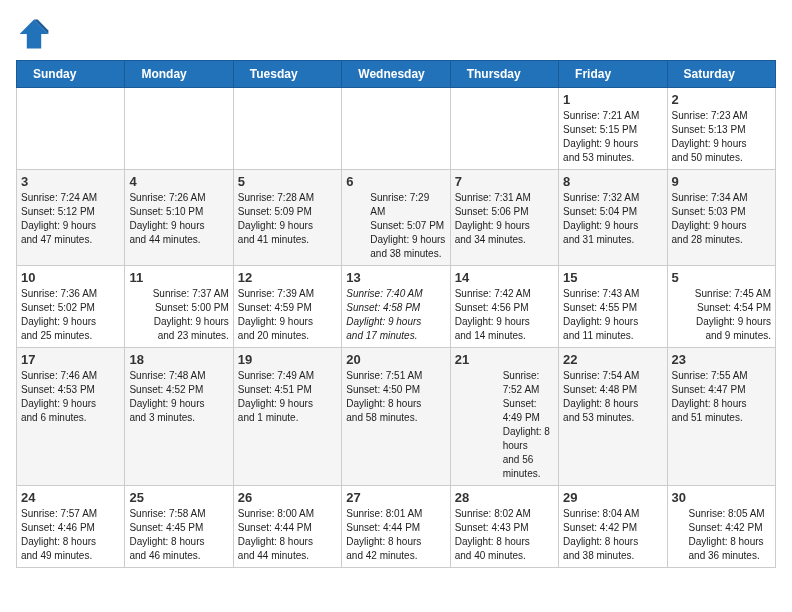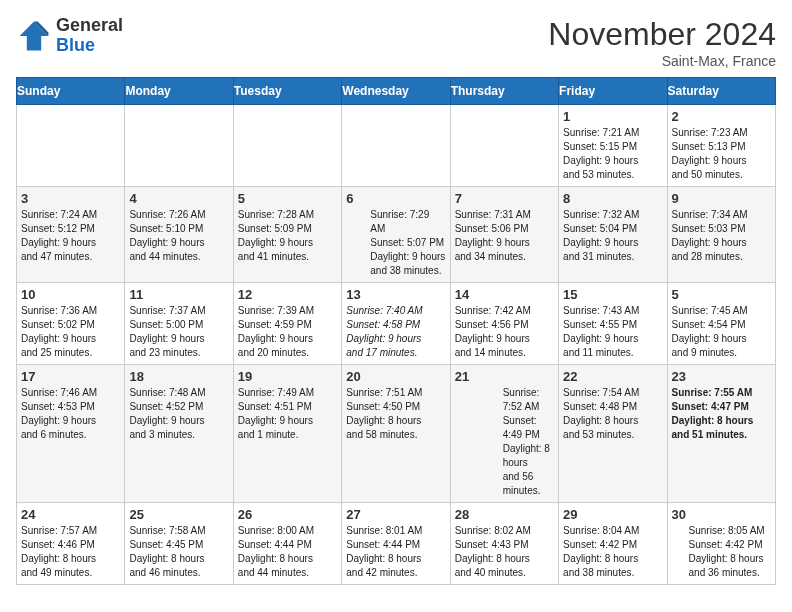--- a/index.html
+++ b/index.html
@@ -47,21 +47,21 @@
     .calendar {
       width: 100%;
       border-collapse: collapse;
       border: 1px solid #ccc;
     }
     .calendar th {
       background-color: #2272b9;
       color: #fff;
       font-size: 12px;
       font-weight: bold;
-      padding: 6px 0;
+      padding: 6px 16px;
       border: 1px solid #1a5a99;
       text-align: left;
     }
     .calendar td {
       vertical-align: top;
       border: 1px solid #ccc;
       padding: 4px;
       width: calc(100% / 7);
       min-height: 80px;
       font-size: 10.5px;
@@ -88,28 +88,20 @@
   </style>
 </head>
 <body>
 
 <div class="header">
   <div class="logo">
     <svg class="logo-icon" viewBox="0 0 40 40" xmlns="http://www.w3.org/2000/svg">
       <polygon points="20,4 36,20 28,20 28,36 12,36 12,20 4,20" fill="#2272b9"></polygon>
       <polygon points="24,4 36,16 36,20 20,4" fill="#1a5a99"></polygon>
     </svg>
-    <div class="logo-text">
-      <div class="general">General</div>
-      <div class="blue">Blue</div>
-    </div>
-  </div>
-  <div class="title-block">
-    <div class="month-title">November 2024</div>
-    <div class="location">Saint-Max, France</div>
   </div>
 </div>
 
 <table class="calendar">
   <thead>
     <tr>
     <th>Sunday</th>
         <th>Monday</th>
         <th>Tuesday</th>
         <th>Wednesday</th>
@@ -194,21 +186,21 @@
       <tr>
         <td>
           <span class="day-number">10</span>
           <div class="day-info" style="white-space: pre-line;">Sunrise: 7:36 AM
 Sunset: 5:02 PM
 Daylight: 9 hours
 and 25 minutes.</div>
         </td>
         <td>
           <span class="day-number">11</span>
-          <div class="day-info" style="white-space: pre-line;">Sunrise: 7:37 AM
+          <div class="day-info" style="white-space: pre-line; text-align: right;">Sunrise: 7:37 AM
 Sunset: 5:00 PM
 Daylight: 9 hours
 and 23 minutes.</div>
         </td>
         <td>
           <span class="day-number">12</span>
           <div class="day-info" style="white-space: pre-line;">Sunrise: 7:39 AM
 Sunset: 4:59 PM
 Daylight: 9 hours
 and 20 minutes.</div>
@@ -229,21 +221,21 @@
         </td>
         <td>
           <span class="day-number">15</span>
           <div class="day-info" style="white-space: pre-line;">Sunrise: 7:43 AM
 Sunset: 4:55 PM
 Daylight: 9 hours
 and 11 minutes.</div>
         </td>
         <td>
           <span class="day-number">5</span>
-          <div class="day-info" style="white-space: pre-line;">Sunrise: 7:45 AM
+          <div class="day-info" style="white-space: pre-line; text-align: right;">Sunrise: 7:45 AM
 Sunset: 4:54 PM
 Daylight: 9 hours
 and 9 minutes.</div>
         </td>
       </tr>
       <tr>
         <td>
           <span class="day-number">17</span>
           <div class="day-info" style="white-space: pre-line;">Sunrise: 7:46 AM
 Sunset: 4:53 PM
@@ -280,21 +272,21 @@
         </td>
         <td>
           <span class="day-number">22</span>
           <div class="day-info" style="white-space: pre-line;">Sunrise: 7:54 AM
 Sunset: 4:48 PM
 Daylight: 8 hours
 and 53 minutes.</div>
         </td>
         <td>
           <span class="day-number">23</span>
-          <div class="day-info" style="white-space: pre-line; font-weight: bold;">Sunrise: 7:55 AM
+          <div class="day-info" style="white-space: pre-line;">Sunrise: 7:55 AM
 Sunset: 4:47 PM
 Daylight: 8 hours
 and 51 minutes.</div>
         </td>
       </tr>
       <tr>
         <td>
           <span class="day-number">24</span>
           <div class="day-info" style="white-space: pre-line;">Sunrise: 7:57 AM
 Sunset: 4:46 PM

